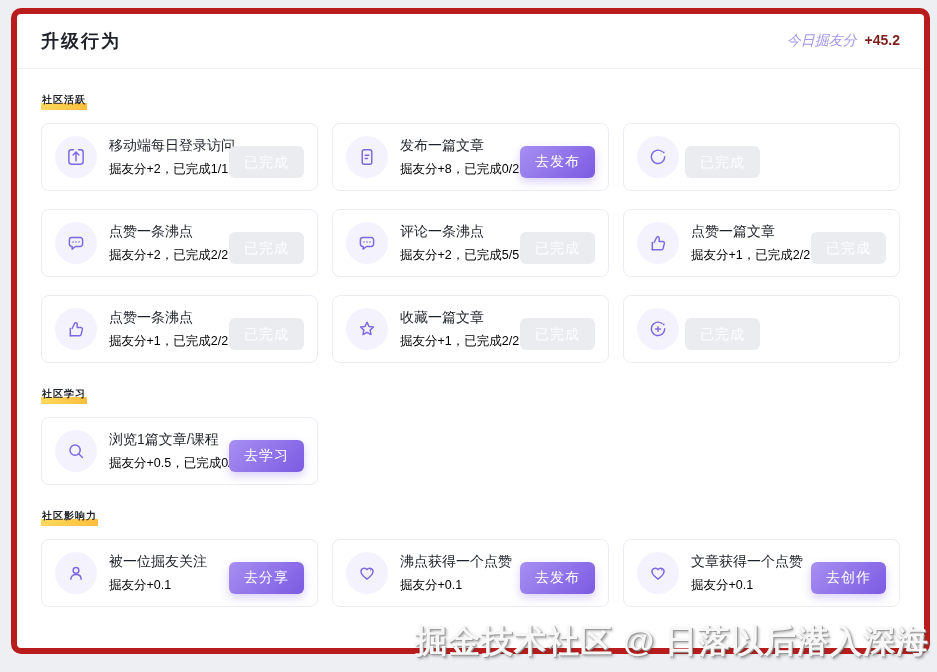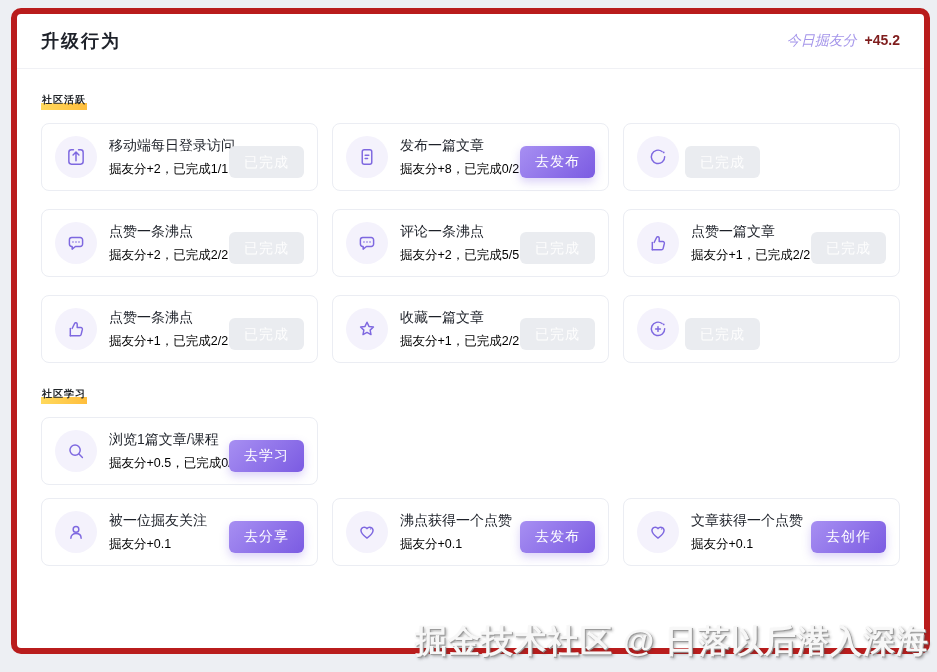--- a/index.html
+++ b/index.html
@@ -255,20 +255,23 @@
         </span>
       <div class="card-body">
         <div class="card-title">浏览1篇文章/课程</div>
         <div class="card-desc">掘友分+0.5，已完成0/5</div>
       </div>
       <button class="btn action">去学习</button>
     </div>
 
   </div>
 
+  <div class="section-head">
+    <span class="section-title">社区影响力</span>
+  </div>
   <div class="cards">
 
     <div class="card">
       <span class="icon-wrap">
           <svg class="ic" viewBox="0 0 24 24">
             <use href="#sym-user"></use>
           </svg>
         </span>
       <div class="card-body">
         <div class="card-title">被一位掘友关注</div>

